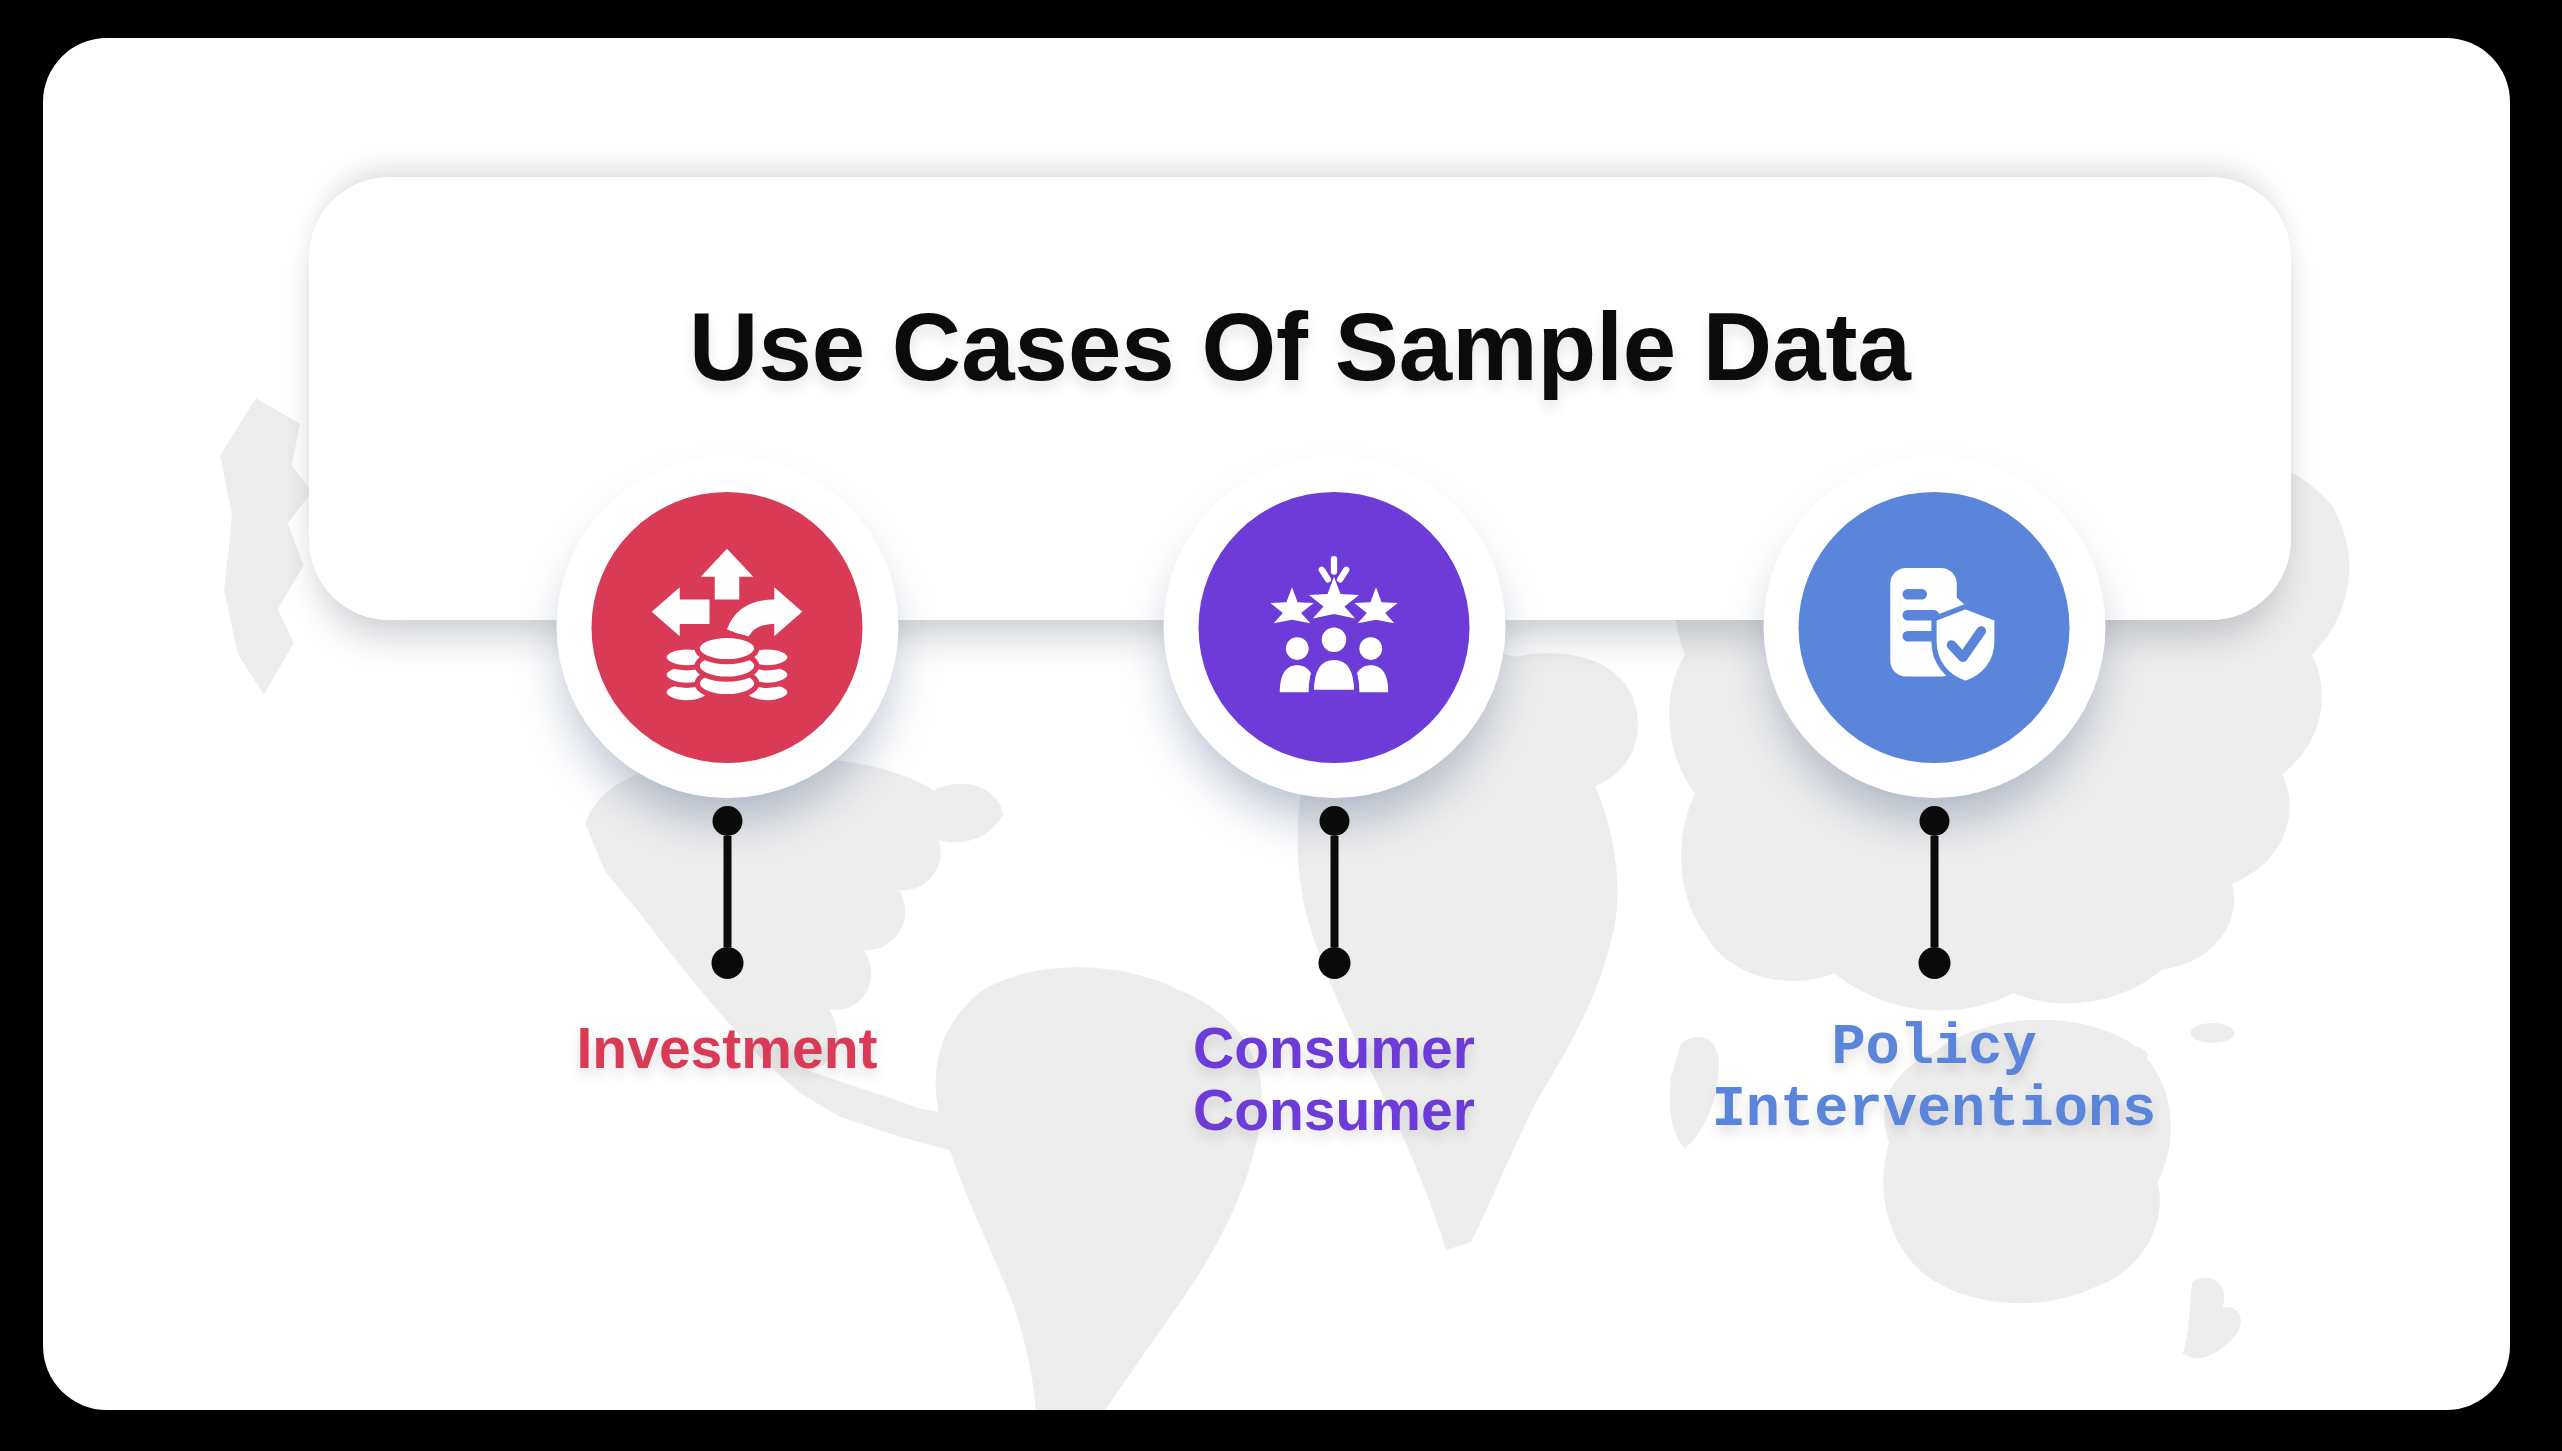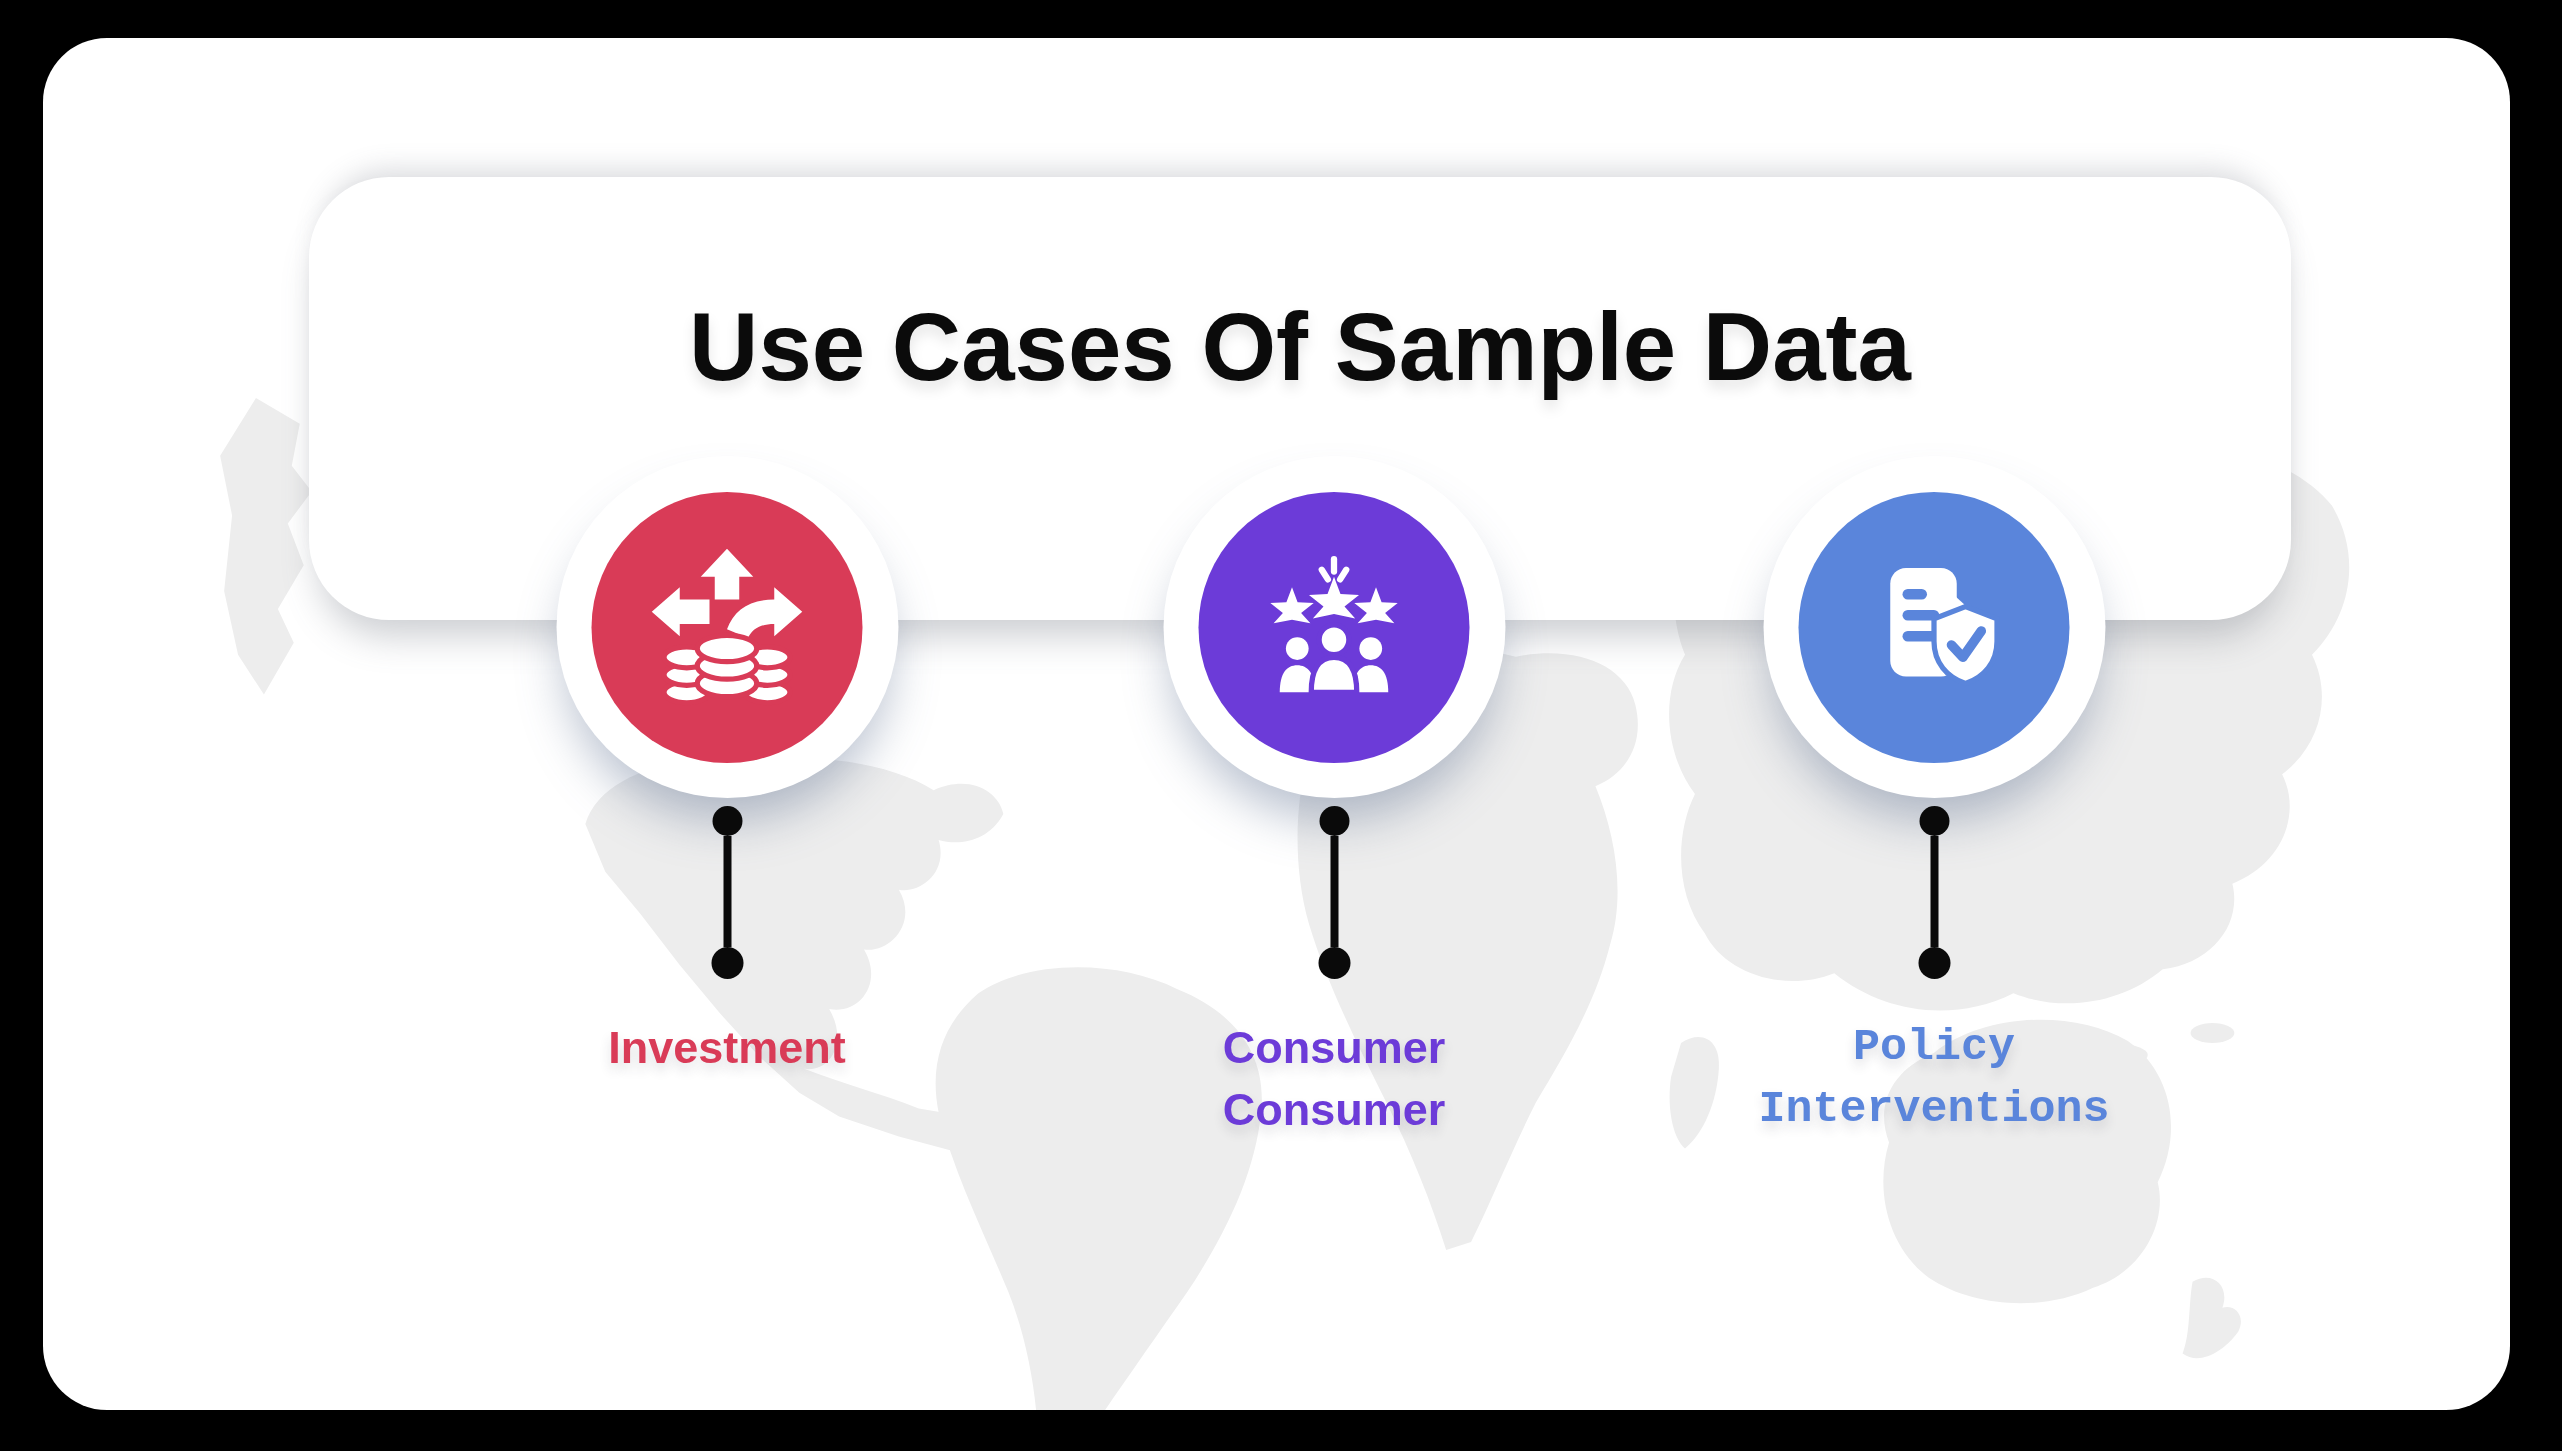--- a/index.html
+++ b/index.html
@@ -40,21 +40,21 @@
   .bubble{
     width:271px;height:271px;border-radius:50%;background:var(--accent);
     display:flex;align-items:center;justify-content:center;
   }
   .bubble svg{width:175px;height:175px;}
   .connector{display:flex;flex-direction:column;align-items:center;margin-top:8px;}
   .dot-top{width:30px;height:30px;border-radius:50%;background:var(--connector,#0a0a0a);}
   .stick{width:8px;height:111px;background:var(--connector,#0a0a0a);}
   .dot-bottom{width:32px;height:32px;border-radius:50%;background:var(--connector,#0a0a0a);}
   .label{
-    margin-top:38px;text-align:center;font-size:45px;line-height:62px;
+    margin-top:38px;text-align:center;font-size:57px;line-height:62px;
     font-weight:bold;color:var(--accent);text-shadow:0 7px 12px rgba(50,50,70,.15);
     white-space:nowrap;
   }
   .ico-w{fill:#ffffff;}
   .ico-a{fill:var(--accent);}
   .ico-w-sep{fill:#ffffff;stroke:var(--accent);stroke-width:3;}
   .ico-check{fill:none;stroke:var(--accent);stroke-width:5.5;stroke-linecap:round;stroke-linejoin:round;}
   .ico-ray{fill:none;stroke:#ffffff;stroke-width:3.6;stroke-linecap:round;}
 </style>
 </head>

